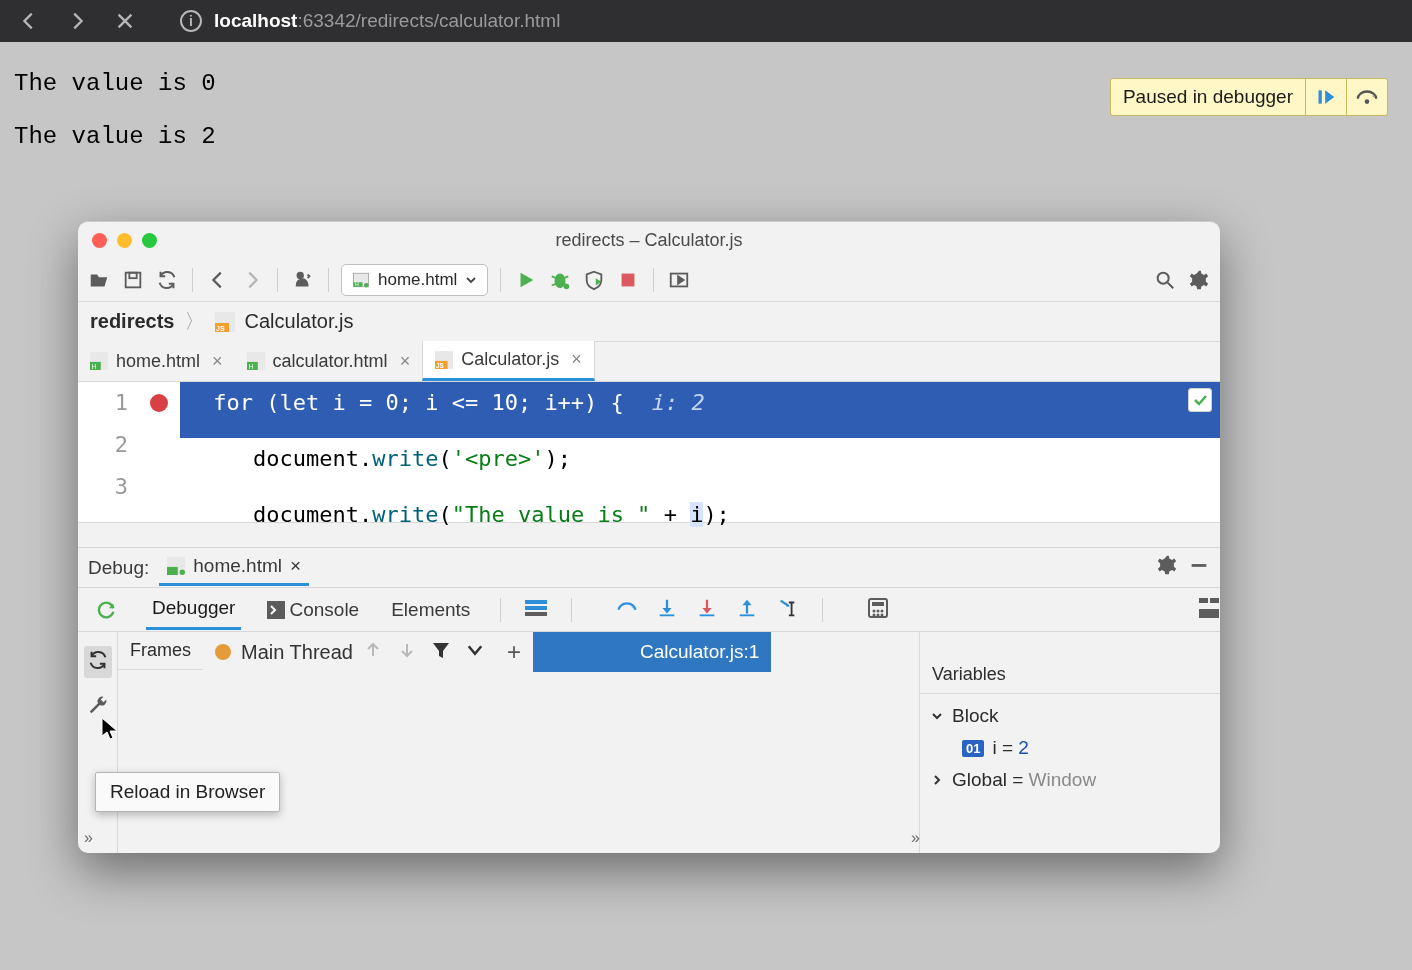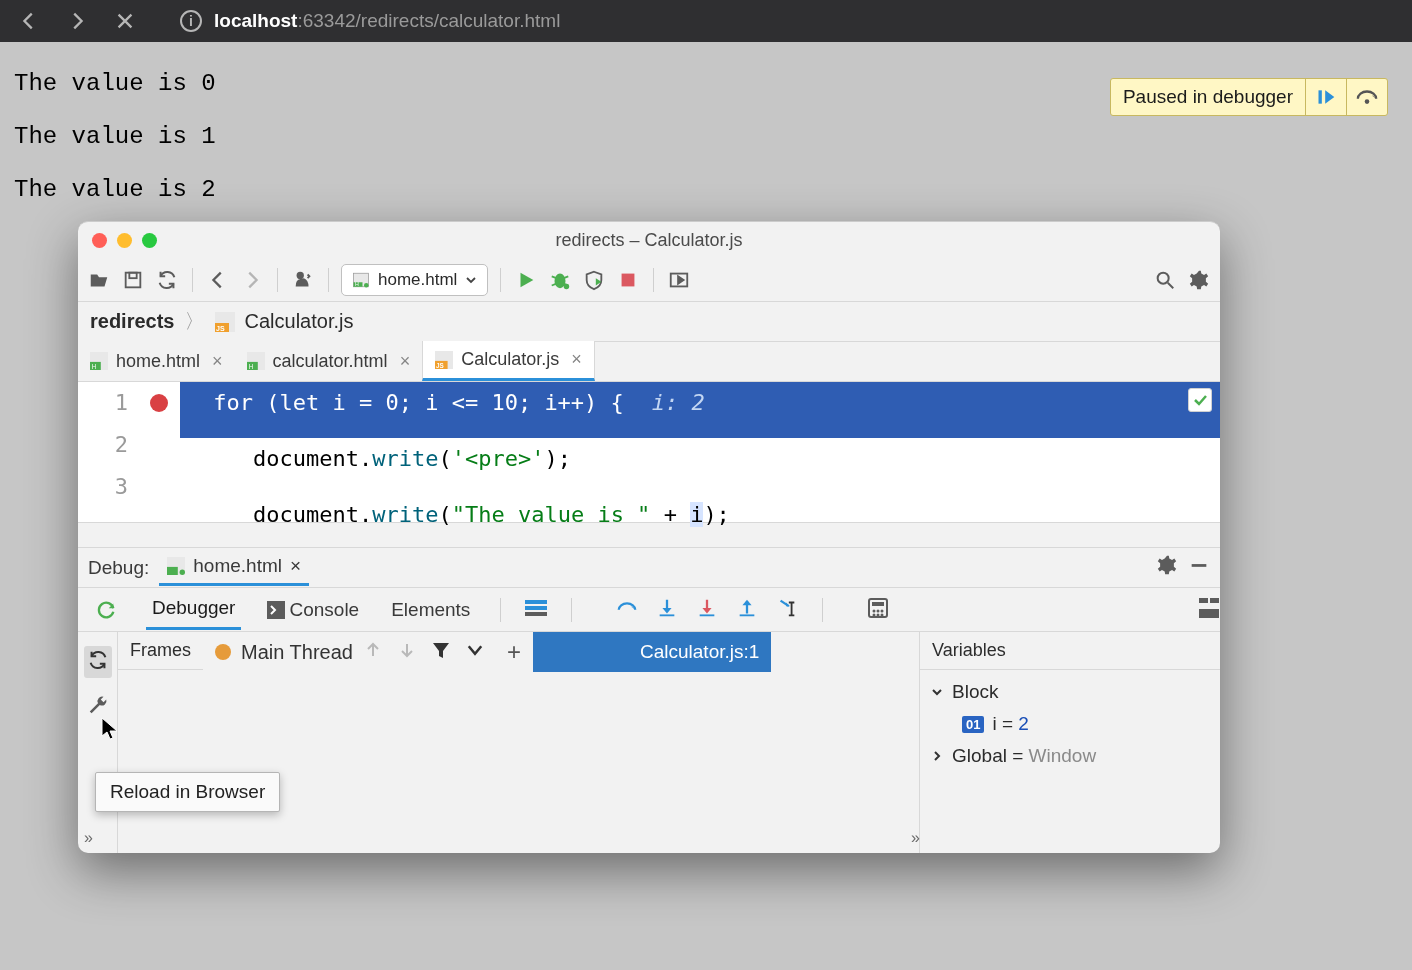--- a/index.html
+++ b/index.html
@@ -86,21 +86,21 @@
   .left-strip svg{width:22px;height:22px;}
 
   .frames { flex:1; display:flex; flex-direction:row; min-width:0; border-right:1px solid #d8d8d8; }
   .frames-hdr, .vars-hdr { height:38px; display:flex; align-items:center; padding:0 12px; font-size:18px; color:#2d2d2d; border-bottom:1px solid #d8d8d8; background:#f2f2f2; }
   .frames-row1 { height:40px; display:flex; align-items:center; padding:0 12px; font-size:20px; color:#333; gap:10px; }
   .frames-row1 .dot{ width:16px; height:16px; border-radius:50%; background:#e69b3a; }
   .frames-ctl { margin-left:auto; display:flex; gap:14px; align-items:center; }
   .frames-ctl svg{width:20px;height:20px;}
   .frames-row2 { height:40px; background:#2f77c1; color:#fff; display:flex; align-items:center; padding:0 12px; font-size:19px; }
 
-  .vars { width:300px; display:flex; flex-direction:column; }
+  .vars { width:300px; display:flex; flex-direction:column;margin-top:24px; }
   .vars-body { padding:6px 10px; font-size:19px; color:#2b2b2b; }
   .vars-body .row { display:flex; align-items:center; gap:8px; height:32px; }
   .chev { width:14px; height:14px; }
   .keybadge { background:#2964c2; color:#fff; font-size:13px; padding:1px 4px; border-radius:2px; font-weight:bold; }
   .varval { color:#1a4fb7; }
   .dim { color:#8a8a8a; }
 
   .tooltip { position:absolute; left:95px; top:772px; background:#fafafa; border:1px solid #b5b5b5; padding:8px 14px; font-size:19px; color:#222; box-shadow:0 3px 8px rgba(0,0,0,.25); border-radius:2px; z-index:50; }
 
   .cursor { position:absolute; left:100px; top:716px; z-index:60; }
@@ -132,21 +132,20 @@
   <div class="addr">
     <span class="info-ic">i</span>
     <span class="url">
       <span class="host">localhost</span><span class="rest">:63342</span><span class="rest">/redirects/calculator.html</span>
     </span>
   </div>
 </div>
 
 <div class="page">
   <div class="page-line">The value is 0</div>
-  <div class="page-line">The value is 1</div>
   <div class="page-line">The value is 2</div>
 </div>
 
 <div class="paused">
   <span class="paused-txt">Paused in debugger</span>
   <span class="paused-sep"></span>
   <span class="paused-btn">
     <svg width="20" height="20" viewBox="0 0 24 24">
         <rect x="3" y="4" width="4" height="16" fill="#2b90d9"></rect>
         <path d="M11 4 L22 12 L11 20 Z" fill="#2b90d9"></path>

